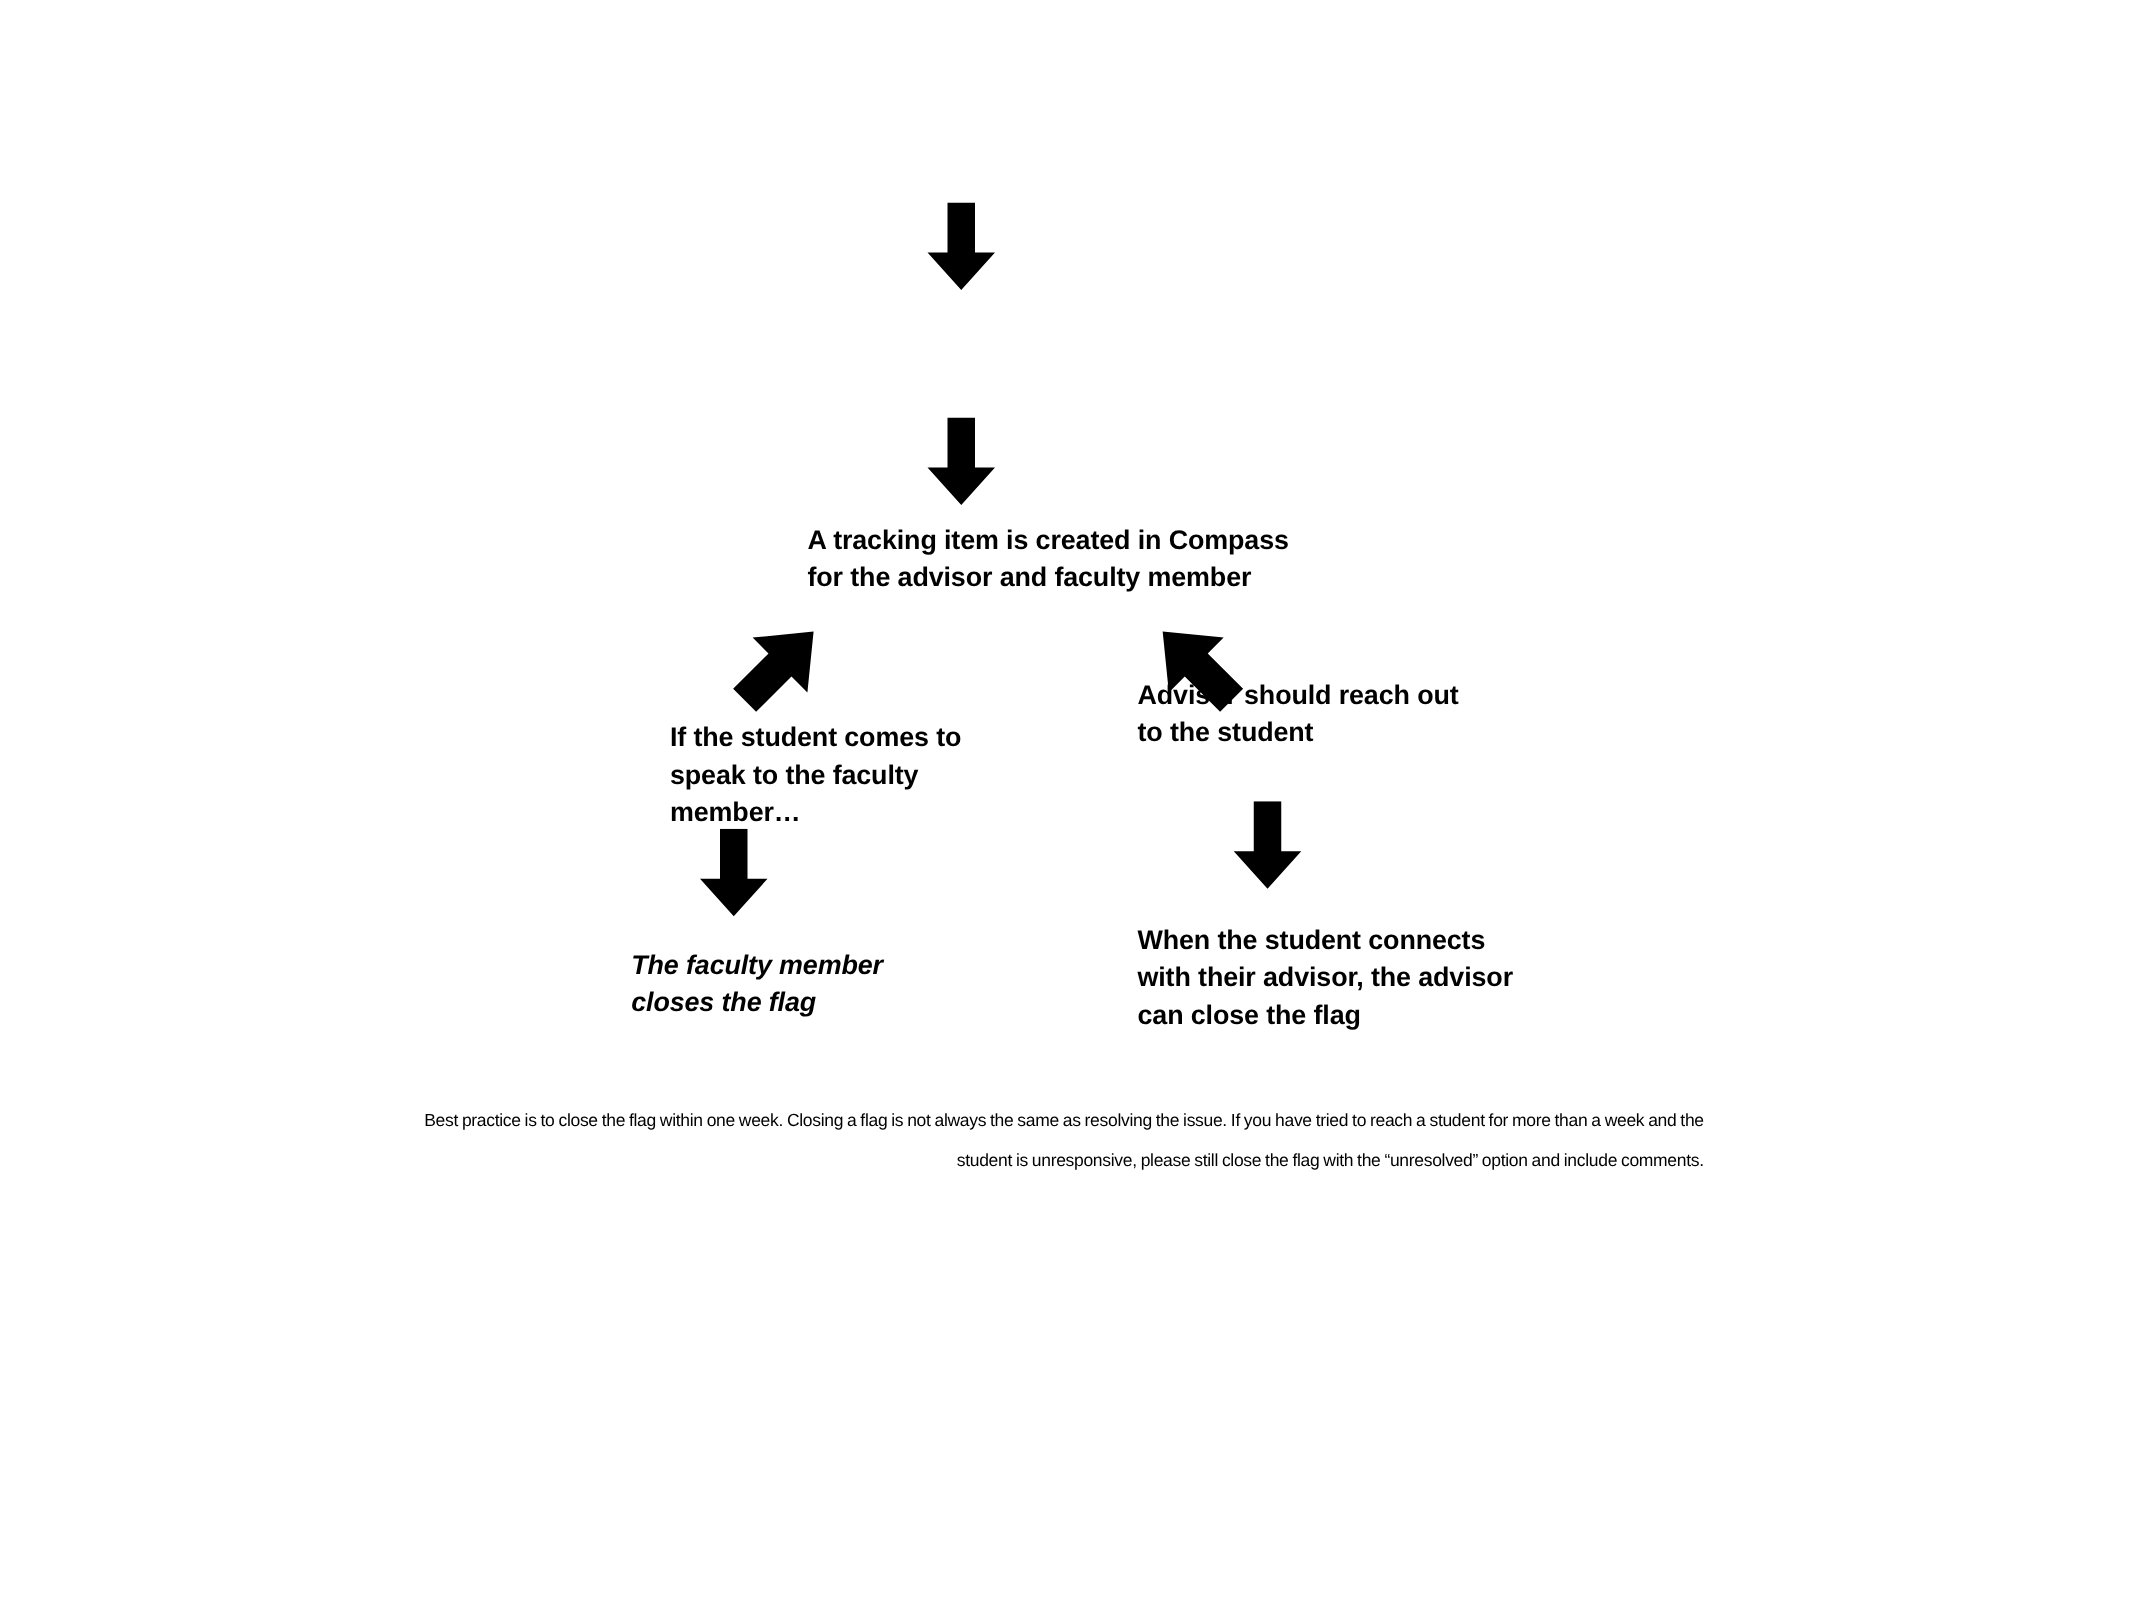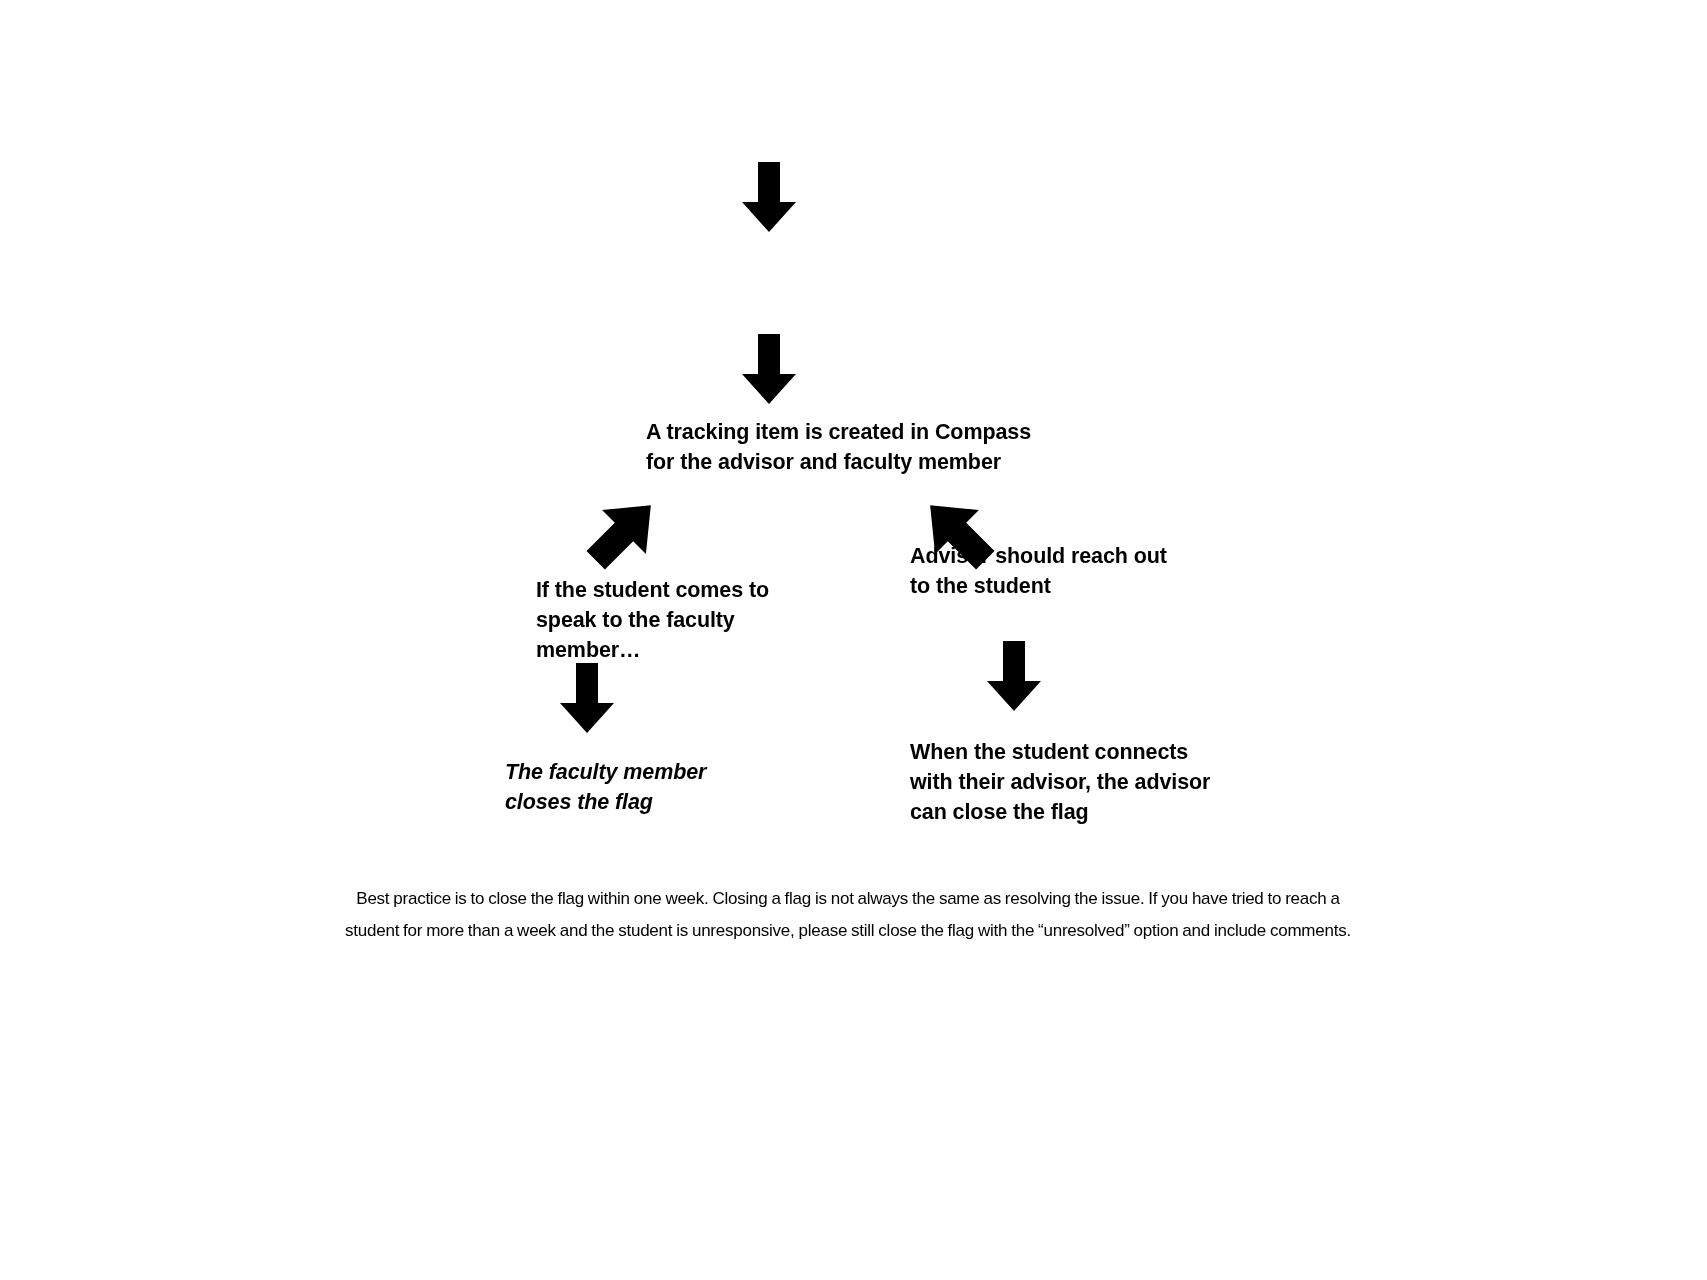--- a/index.html
+++ b/index.html
@@ -36,26 +36,26 @@
 
   .arrow {
     position: absolute;
   }
   .arrow svg { display: block; }
 
   .footnote {
     position: absolute;
     font-family: "Liberation Sans", sans-serif;
     font-weight: normal;
-    font-size: 17px;
+    font-size: 14px;
     line-height: 32px;
     color: #000000;
     letter-spacing: -0.25px;
     width: 1030px;
-    text-align: center;
+    text-align: right;
     word-spacing: -0.5px;
   }
 
   
   #node-start        { left: 688px;  top: 94px;  }
   #node-notify       { left: 673px;  top: 249px; }
   #node-tracking     { left: 622px;  top: 417px; margin-left: 24px; }
   #node-student-come { left: 505px;  top: 575px; margin-left: 31px; }
   #node-advisor-out  { left: 910px;  top: 541px; }
   #node-faculty-close{ left: 505px;  top: 757px; font-style: italic; }

